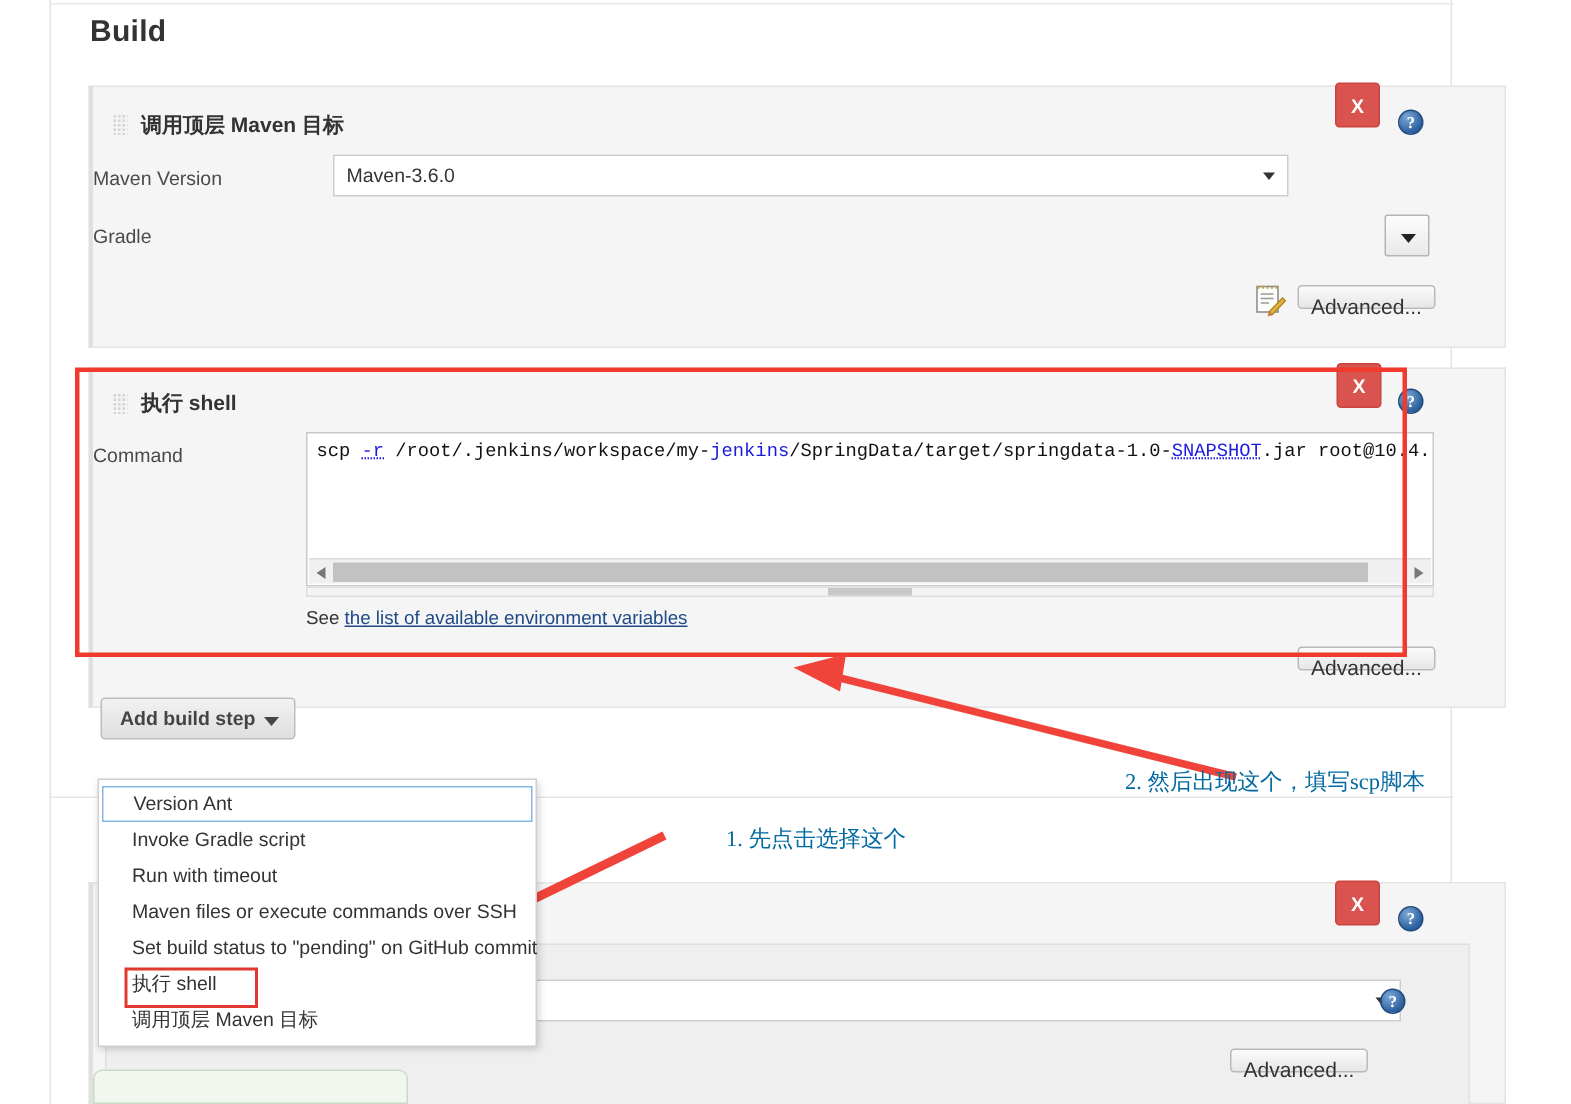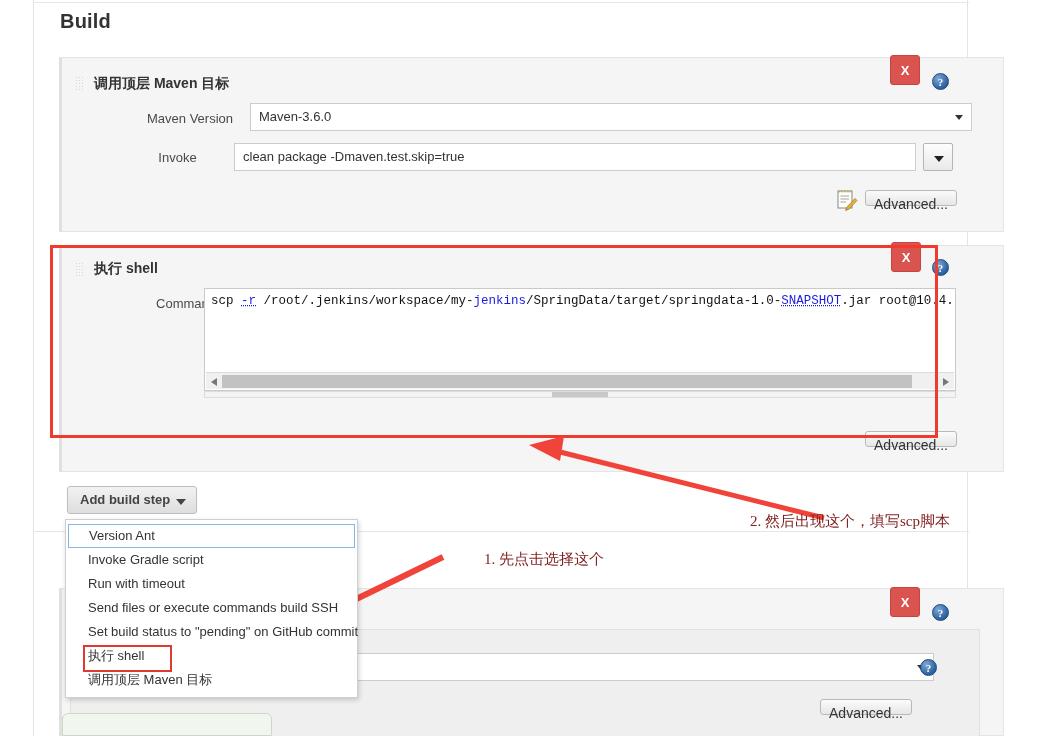--- a/index.html
+++ b/index.html
@@ -65,22 +65,21 @@
     position: absolute;
     font-size: 14px;
     font-weight: bold;
     color: #333;
   }
 
   .field-label {
     position: absolute;
     font-size: 13px;
     color: #4a4a4a;
-    text-align: center;
-    margin-left: 48px;
+    text-align: left;
   }
 
   
   .select-box, .text-box {
     position: absolute;
     background: #fff;
     border: 1px solid #ccc;
     font-size: 13px;
     color: #333;
     padding: 0 8px;
@@ -306,21 +305,21 @@
 
   
   .anno-rect {
     position: absolute;
     border: 3px solid #f03a2e;
     z-index: 30;
     pointer-events: none;
   }
   .anno-text {
     position: absolute;
-    color: #7f1d1d;
+    color: #0369a1;
     font-size: 15px;
     font-family: "Liberation Serif", serif;
     white-space: nowrap;
     z-index: 35;
   }
   .anno-svg {
     position: absolute;
     left: 0; top: 0;
     width: 1047px; height: 736px;
     z-index: 34;
@@ -338,30 +337,27 @@
     <div class="build-title">Build</div>
 
     <div class="step-panel" style="left:25px; top:57px; width:945px; height:175px;">
 
       <div class="grip" style="left:13px; top:18px;"></div>
 
       <div class="step-title" style="left:32px; top:17px;">调用顶层 Maven 目标</div>
 
       <div class="field-label" style="left:0px; top:53px; width:160px;">Maven Version</div>
 
-      <div class="select-box" style="left:188px; top:45px; width:722px;">
+      <div class="select-box" style="left:160px; top:45px; width:637px;">
         <span>Maven-3.6.0</span>
         <span class="caret-sm"></span>
       </div>
 
-      <div class="field-label" style="left:0px; top:92px; width:135px;">Invoke</div>
-
-      <div class="text-box" style="left:172px; top:85px; width:682px;">
-        <span>clean package -Dmaven.test.skip=true</span>
-      </div>
+      <div class="field-label" style="left:0px; top:92px; width:135px;">Gradle</div>
+
 
       <div class="goals-drop" style="left:861px; top:85px;">
         <i></i>
       </div>
 
       <svg class="note-icon" style="left:773px; top:130px;" viewBox="0 0 24 24">
         <rect x="3" y="3" width="14" height="17" fill="#fdfdfa" stroke="#888" stroke-width="1"></rect>
         <g stroke="#b8a34a" stroke-width="1.2">
           <line x1="4" y1="2.5" x2="4" y2="4.5"></line>
           <line x1="7" y1="2.5" x2="7" y2="4.5"></line>
@@ -400,28 +396,31 @@
           <div class="ar l"></div>
           <div class="thumb" style="width:690px;"></div>
           <div class="ar r"></div>
         </div>
       </div>
 
       <div class="resize-bar" style="left:142px; top:145px; width:752px;">
         <div class="knob"></div>
       </div>
 
+      <div class="see-line" style="left:142px; top:159px;">
+        <span>See </span><a href="#">the list of available environment variables</a>
+      </div>
 
       <div class="btn" style="left:803px; top:185px; width:92px;">Advanced...</div>
     </div>
 
     <div class="x-btn" style="left:857px; top:242px;">X</div>
     <div class="help-icon" style="left:898px; top:259px;">?</div>
 
-    <div class="add-step-btn" style="left:33px; top:486px;text-align:center;">
+    <div class="add-step-btn" style="left:33px; top:465px;text-align:center;">
       <span>Add build step</span>
       <span class="caret"></span>
     </div>
 
     <div class="sep-line" style="left:0px; top:531px; width:935px;"></div>
 
     <div class="bottom-panel" style="left:25px; top:588px; width:945px; height:148px;">
       <div class="inner-box" style="left:8px; top:40px; width:910px; height:108px;"></div>
       <div class="select-box" style="left:120px; top:64px; width:752px;">
         <span>-test</span>
@@ -441,21 +440,21 @@
     <div class="menu-item hover">
       <span>Version Ant</span>
     </div>
     <div class="menu-item">
       <span>Invoke Gradle script</span>
     </div>
     <div class="menu-item">
       <span>Run with timeout</span>
     </div>
     <div class="menu-item">
-      <span>Send files or execute commands build SSH</span>
+      <span>Maven files or execute commands over SSH</span>
     </div>
     <div class="menu-item">
       <span>Set build status to "pending" on GitHub commit</span>
     </div>
     <div class="menu-item boxed">
       <span>执行 shell</span>
     </div>
     <div class="menu-item">
       <span>调用顶层 Maven 目标</span>
     </div>

